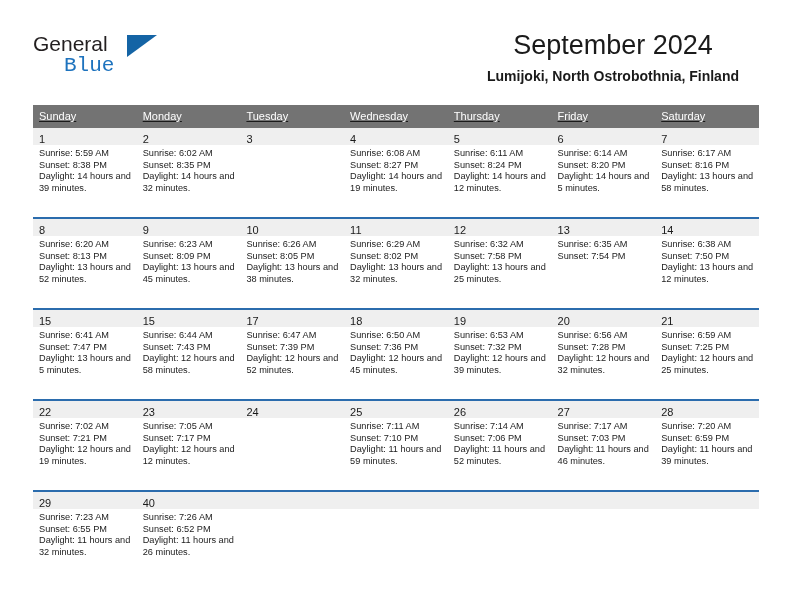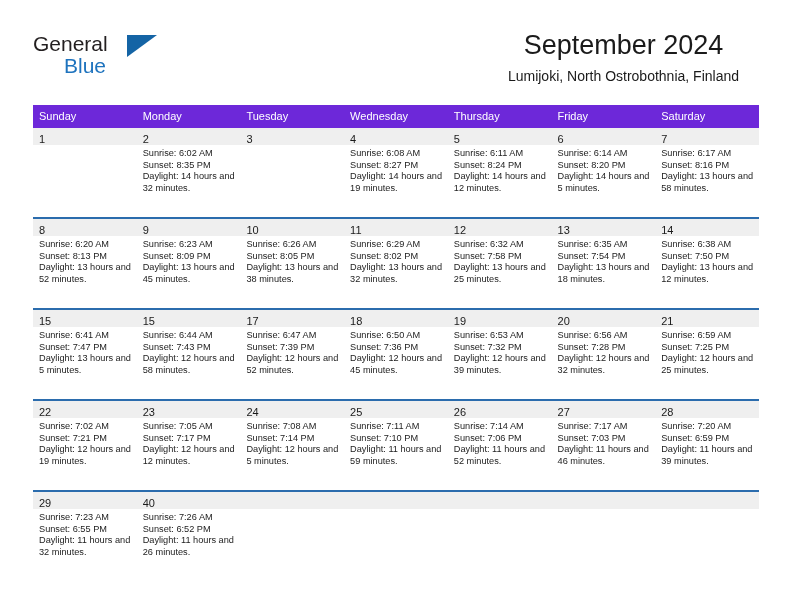--- a/index.html
+++ b/index.html
@@ -46,21 +46,21 @@
     letter-spacing: 0px;
     color: #231f20;
     font-family: "Liberation Sans", sans-serif;
   }
   .logo-blue {
     position: absolute;
     left: 31px;
     top: 22px;
     font-size: 21px;
     color: #1e73be;
-    font-family: Liberation Sans, sans-serif;
+    font-family: Liberation Mono, monospace;
   }
   .logo-triangle {
     position: absolute;
     left: 94px;
     top: 3px;
     width: 0;
     height: 0;
     border-left: 30px solid #1464a5;
     border-bottom: 22px solid transparent;
   }
@@ -73,38 +73,39 @@
   }
   .cal-title {
     font-size: 27px;
     font-weight: normal;
     color: #1a1a1a;
     line-height: 34px;
     white-space: nowrap;
   }
   .cal-subtitle {
     font-size: 14px;
-    font-weight: normal;
+    font-weight: bold;
     color: #1a1a1a;
     line-height: 20px;
     margin-top: 4px;
     white-space: nowrap;
   }
 
   
   .calendar {
     position: absolute;
     left: 33px;
     top: 105px;
     width: 726px;
   }
 
   .dow-row {
     display: flex;
-    background: #6d28d9;
+    background: #737373;
+    text-decoration: underline;
   }
   .dow-cell {
     flex: 0 0 103.714px;
     width: 103.714px;
     box-sizing: border-box;
     padding: 4px 0 5px 6px;
     color: #ffffff;
     font-size: 11px;
     line-height: 14px;
     white-space: nowrap;
@@ -182,20 +183,25 @@
         <div class="dow-cell">Tuesday</div>
         <div class="dow-cell">Wednesday</div>
         <div class="dow-cell">Thursday</div>
         <div class="dow-cell">Friday</div>
         <div class="dow-cell">Saturday</div>
       </div>
     <div id="weeks-container">
         <div class="week-row">
           <div class="day-cell">
             <div class="daynum-band"><span class="daynum">1</span></div>
+            <div class="day-info">
+              <div>Sunrise: 5:59 AM</div>
+              <div>Sunset: 8:38 PM</div>
+              <div class="daylight-line">Daylight: 14 hours and 39 minutes.</div>
+            </div>
           </div>
           <div class="day-cell">
             <div class="daynum-band"><span class="daynum">2</span></div>
             <div class="day-info">
               <div>Sunrise: 6:02 AM</div>
               <div>Sunset: 8:35 PM</div>
               <div class="daylight-line">Daylight: 14 hours and 32 minutes.</div>
             </div>
           </div>
           <div class="day-cell">
@@ -273,21 +279,20 @@
               <div>Sunrise: 6:32 AM</div>
               <div>Sunset: 7:58 PM</div>
               <div class="daylight-line">Daylight: 13 hours and 25 minutes.</div>
             </div>
           </div>
           <div class="day-cell">
             <div class="daynum-band"><span class="daynum">13</span></div>
             <div class="day-info">
               <div>Sunrise: 6:35 AM</div>
               <div>Sunset: 7:54 PM</div>
-              <div class="daylight-line">Daylight: 13 hours and 18 minutes.</div>
             </div>
           </div>
           <div class="day-cell">
             <div class="daynum-band"><span class="daynum">14</span></div>
             <div class="day-info">
               <div>Sunrise: 6:38 AM</div>
               <div>Sunset: 7:50 PM</div>
               <div class="daylight-line">Daylight: 13 hours and 12 minutes.</div>
             </div>
           </div>
@@ -362,25 +367,20 @@
           <div class="day-cell">
             <div class="daynum-band"><span class="daynum">23</span></div>
             <div class="day-info">
               <div>Sunrise: 7:05 AM</div>
               <div>Sunset: 7:17 PM</div>
               <div class="daylight-line">Daylight: 12 hours and 12 minutes.</div>
             </div>
           </div>
           <div class="day-cell">
             <div class="daynum-band"><span class="daynum">24</span></div>
-            <div class="day-info">
-              <div>Sunrise: 7:08 AM</div>
-              <div>Sunset: 7:14 PM</div>
-              <div class="daylight-line">Daylight: 12 hours and 5 minutes.</div>
-            </div>
           </div>
           <div class="day-cell">
             <div class="daynum-band"><span class="daynum">25</span></div>
             <div class="day-info">
               <div>Sunrise: 7:11 AM</div>
               <div>Sunset: 7:10 PM</div>
               <div class="daylight-line">Daylight: 11 hours and 59 minutes.</div>
             </div>
           </div>
           <div class="day-cell">

